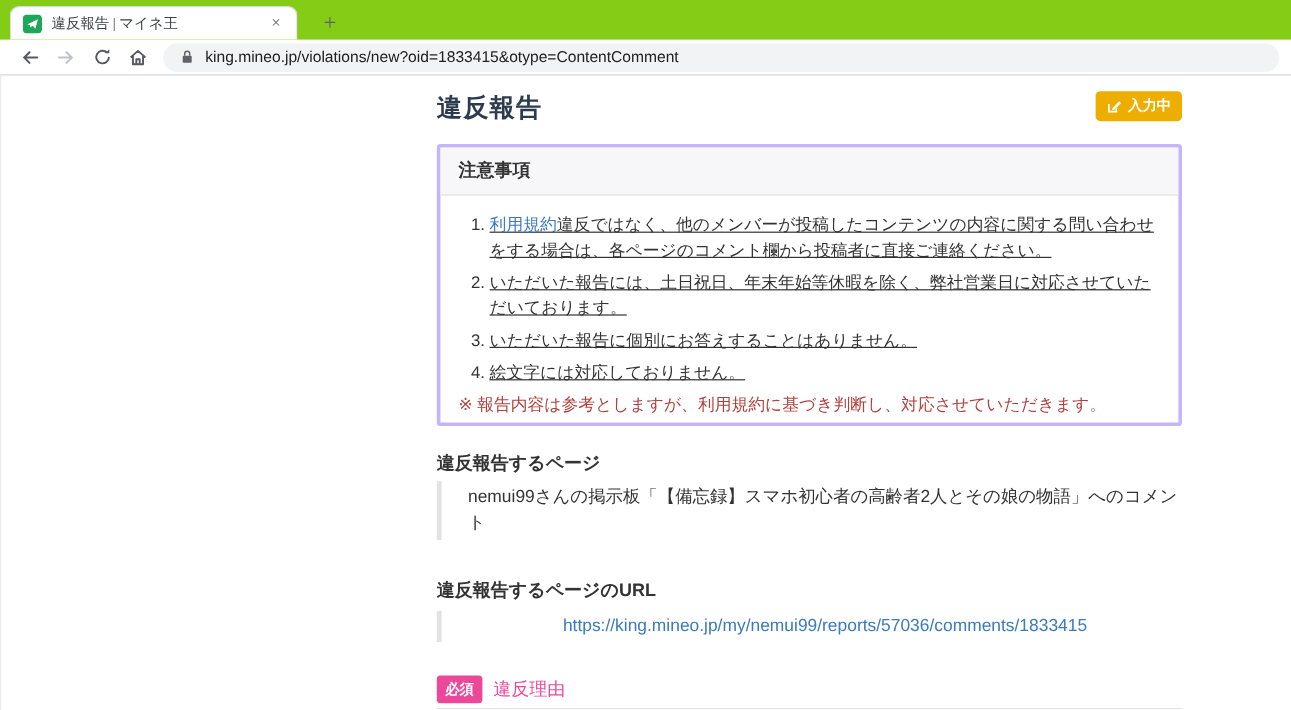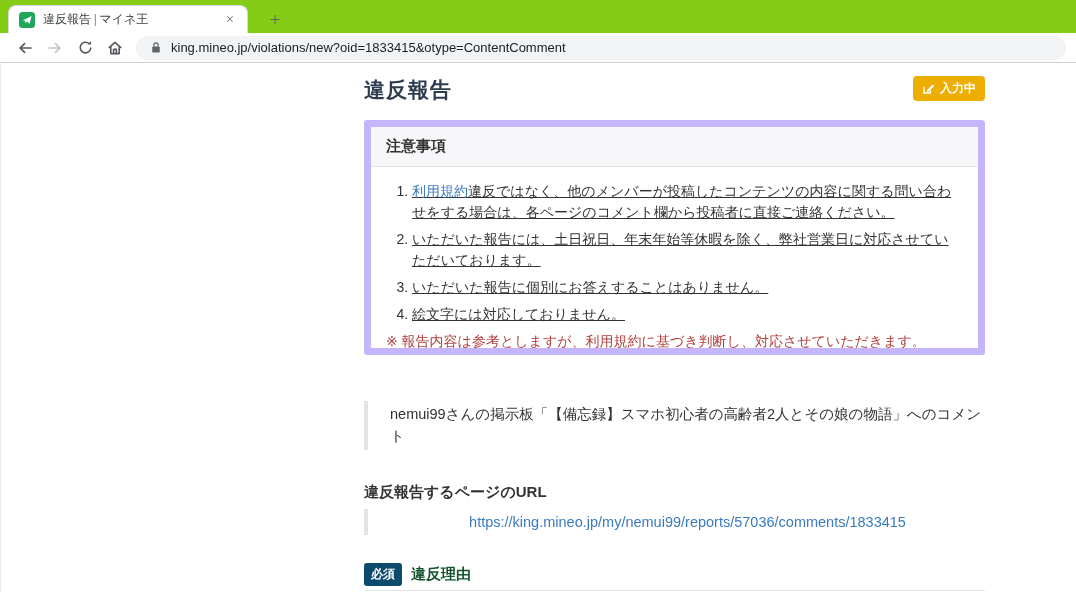--- a/index.html
+++ b/index.html
@@ -29,43 +29,43 @@
   
   .viewport { position:relative; height:529px; background:#fff; border-left:1px solid #ececec; }
   .content { position:absolute; left:363px; top:0; width:621px; height:529px; }
   .block { position:absolute; left:0; width:621px; }
 
   .title-row { top:13px; display:flex; justify-content:space-between; align-items:flex-start; }
   h1.page-title { font-size:21px; font-weight:bold; color:#2c3b4e; letter-spacing:1px; }
   .status-badge { background:#eeae01; color:#fff; font-size:12px; font-weight:bold;
     border-radius:4px; padding:4px 9px; display:flex; align-items:center; gap:5px; }
 
-  .notice-box { top:57px; height:235px; border:7px solid #c4b5fd; border-radius:3px;
+  .notice-box { top:57px; height:235px; border:3px solid #c4b5fd; border-radius:3px;
     background:#fff; overflow:hidden; }
   .notice-header { background:#f7f7f9; border-bottom:1px solid #e3e3e3;
     padding:10px 15px; font-size:15px; font-weight:bold; color:#333; }
   .notice-body { padding:14px 18px 12px 15px; font-size:14px; color:#333; line-height:1.5; }
   .notice-body ol { padding-left:26px;text-decoration:underline; }
   .notice-body li { margin-bottom:6px; }
   .notice-note { color:#b0413d; margin-top:6px; }
   a.inline-link { color:#3a7abe; text-decoration:none; cursor:pointer; }
 
   .section-label { font-size:15px; font-weight:bold; color:#333; }
   .label-page { top:314px; }
   .quote { border-left:4px solid #e3e3e3; padding:2px 0 2px 22px;
     font-size:14.5px; color:#333; line-height:1.55; }
   .quote-page { top:338px; }
   .label-url { top:420px; }
   .quote-url { top:446px;text-align:center; }
   .quote a { font-size:14.5px; }
 
   .reason-row { top:500px; display:flex; align-items:center; gap:9px; }
-  .required-badge { background:#0c4a6e; color:#fff; font-size:12px; font-weight:bold;
+  .required-badge { background:#ec4899; color:#fff; font-size:12px; font-weight:bold;
     border-radius:3px; padding:3px 7px; }
-  .reason-label { font-size:15px; font-weight:bold; color:#14532d; }
+  .reason-label { font-size:15px; font-weight:normal; color:#ec4899; }
   .bottom-divider { top:527px; height:1px; background:#e4e4e4; }
 </style>
 </head>
 <body>
 
 <div class="tabstrip">
   <div class="tab">
     <span style="display:flex;">
       <svg width="16" height="16" viewBox="0 0 16 16">
         <rect width="16" height="16" rx="3.5" fill="#1ea65a"></rect>
@@ -134,20 +134,21 @@
         <ol>
           <li><a class="inline-link">利用規約</a><span>違反ではなく、他のメンバーが投稿したコンテンツの内容に関する問い合わせをする場合は、各ページのコメント欄から投稿者に直接ご連絡ください。</span></li>
           <li>いただいた報告には、土日祝日、年末年始等休暇を除く、弊社営業日に対応させていただいております。</li>
           <li>いただいた報告に個別にお答えすることはありません。</li>
           <li>絵文字には対応しておりません。</li>
         </ol>
         <div class="notice-note">※ 報告内容は参考としますが、利用規約に基づき判断し、対応させていただきます。</div>
       </div>
     </div>
 
+    <div class="block section-label label-page">違反報告するページ</div>
     <div class="block quote quote-page">nemui99さんの掲示板「【備忘録】スマホ初心者の高齢者2人とその娘の物語」へのコメント</div>
 
     <div class="block section-label label-url">違反報告するページのURL</div>
     <div class="block quote quote-url">
       <a class="inline-link">https://king.mineo.jp/my/nemui99/reports/57036/comments/1833415</a>
     </div>
 
     <div class="block reason-row">
       <span class="required-badge">必須</span>
       <span class="reason-label">違反理由</span>

